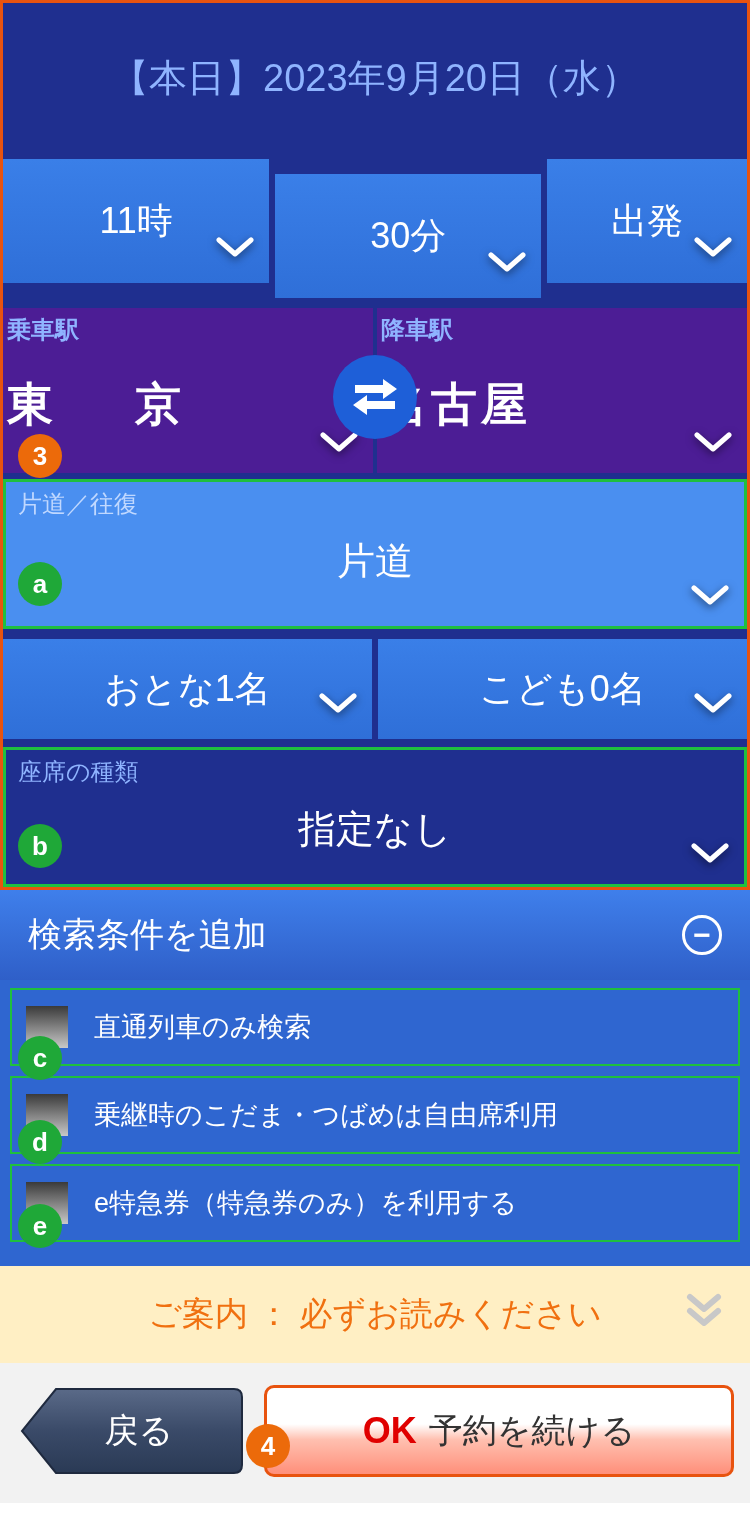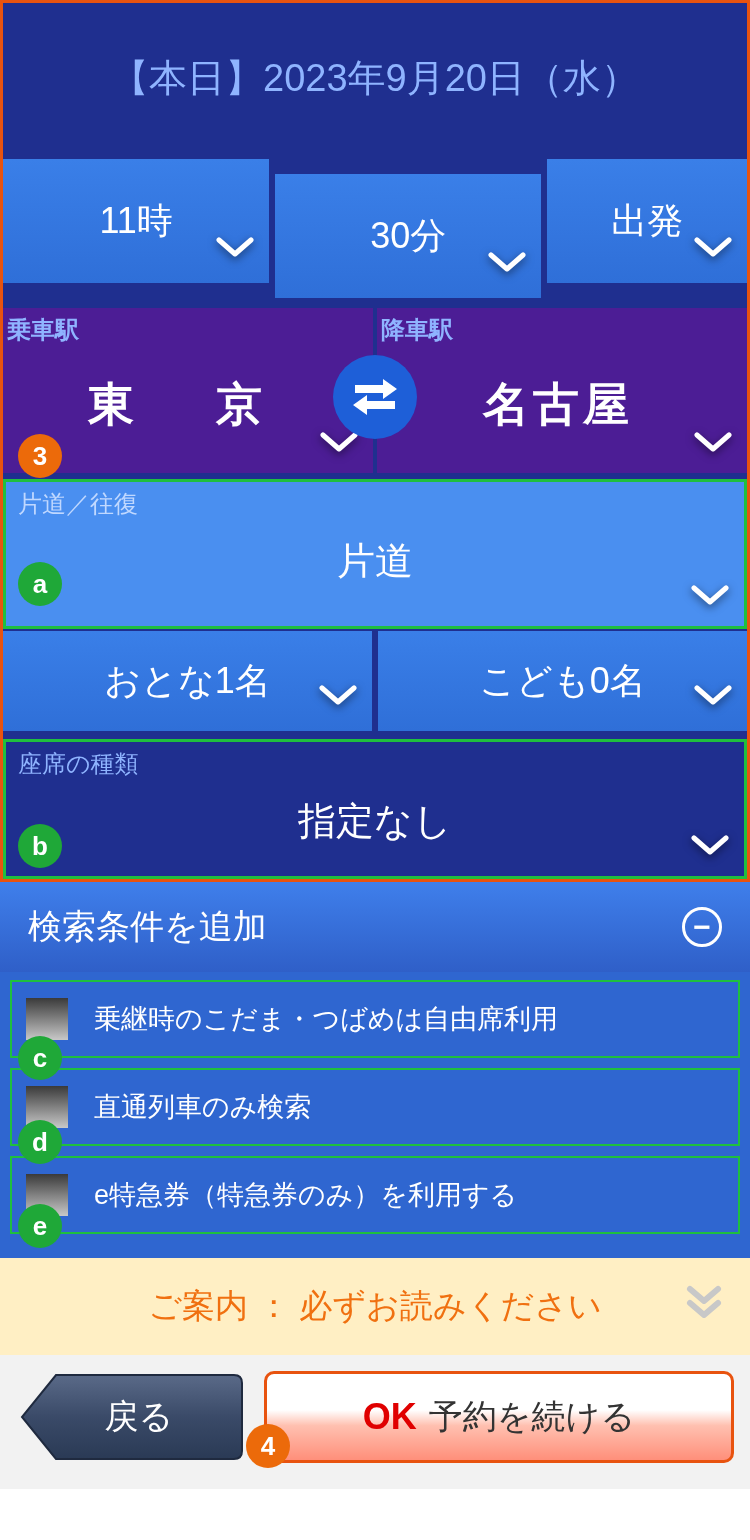--- a/index.html
+++ b/index.html
@@ -51,21 +51,20 @@
     min-height: 165px;
     font-weight: bold;
   }
   .station-label {
     color: #8fb4ff;
     font-size: 24px;
     text-align: left;
   }
   .station-name {
     font-size: 46px;
-    text-align: center;
     margin-top: 28px;
     letter-spacing: 18px;
   }
   .station-name.nospacing { letter-spacing: 4px; }
   .swap-btn {
     position: absolute;
     left: 50%; top: 55%;
     transform: translate(-50%, -50%);
     width: 84px; height: 84px;
     border-radius: 50%;
@@ -78,21 +77,21 @@
   .trip-type {
     background: #4a8ff0;
     border: 3px solid #1fbf3f;
     margin-top: 6px;
     position: relative;
     padding: 6px 12px 28px 12px;
     min-height: 150px;
   }
   .trip-type .field-label { color: #c0d8ff; font-size: 24px; }
   .trip-type .field-value { color: #fff; font-size: 38px; text-align: center; margin-top: 16px; }
-  .pax-row { display: flex; gap: 6px; margin-top: 2px; }
+  .pax-row { display: flex; gap: 6px; margin-top: 10px; }
   .pax-cell {
     flex: 1;
     background: linear-gradient(#3a7fe8, #2f6fd8);
     color: #fff;
     font-size: 36px;
     height: 100px;
     display: flex;
     align-items: center;
     justify-content: center;
     position: relative;
@@ -143,21 +142,21 @@
     font-size: 33px;
     text-align: center;
     padding: 26px 12px;
     position: relative;
   }
   .notice-bar .chevron-double {
     position: absolute; right: 24px; top: 50%; transform: translateY(-50%);
   }
   .button-row {
     background: #f2f2f2;
-    padding: 16px 16px 26px 16px;
+    padding: 22px 16px 26px 16px;
     display: flex;
     gap: 18px;
     align-items: flex-start;
   }
   .back-btn {
     width: 230px;
     height: 92px;
     position: relative;
     display: flex;
     align-items: center;
@@ -306,25 +305,25 @@
   </div>
 
   <div class="addcond-header">
     <span>検索条件を追加</span>
     <span class="minus-circle">−</span>
   </div>
 
   <div class="cond-list">
     <div class="cond-item">
       <div class="checkbox"></div>
-      <span>乗継時のこだま・つばめは自由席利用</span>
+      <span>直通列車のみ検索</span>
     </div>
     <div class="cond-item">
       <div class="checkbox"></div>
-      <span>直通列車のみ検索</span>
+      <span>乗継時のこだま・つばめは自由席利用</span>
     </div>
     <div class="cond-item">
       <div class="checkbox"></div>
       <span>e特急券（特急券のみ）を利用する</span>
     </div>
   </div>
 
   <div class="notice-bar">
     <span>ご案内 ： 必ずお読みください</span>
     <span class="chevron-double">

